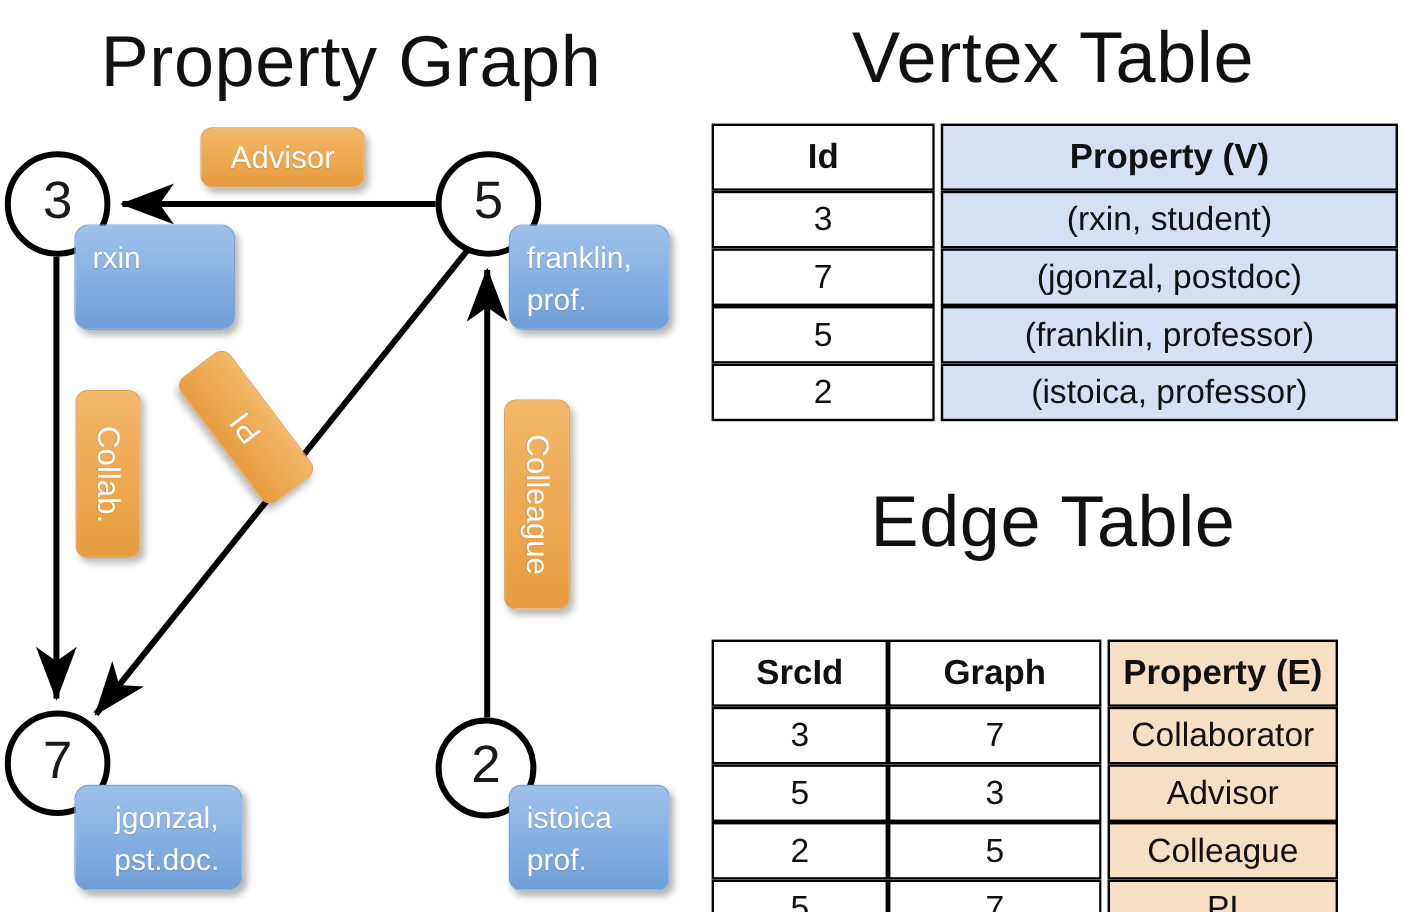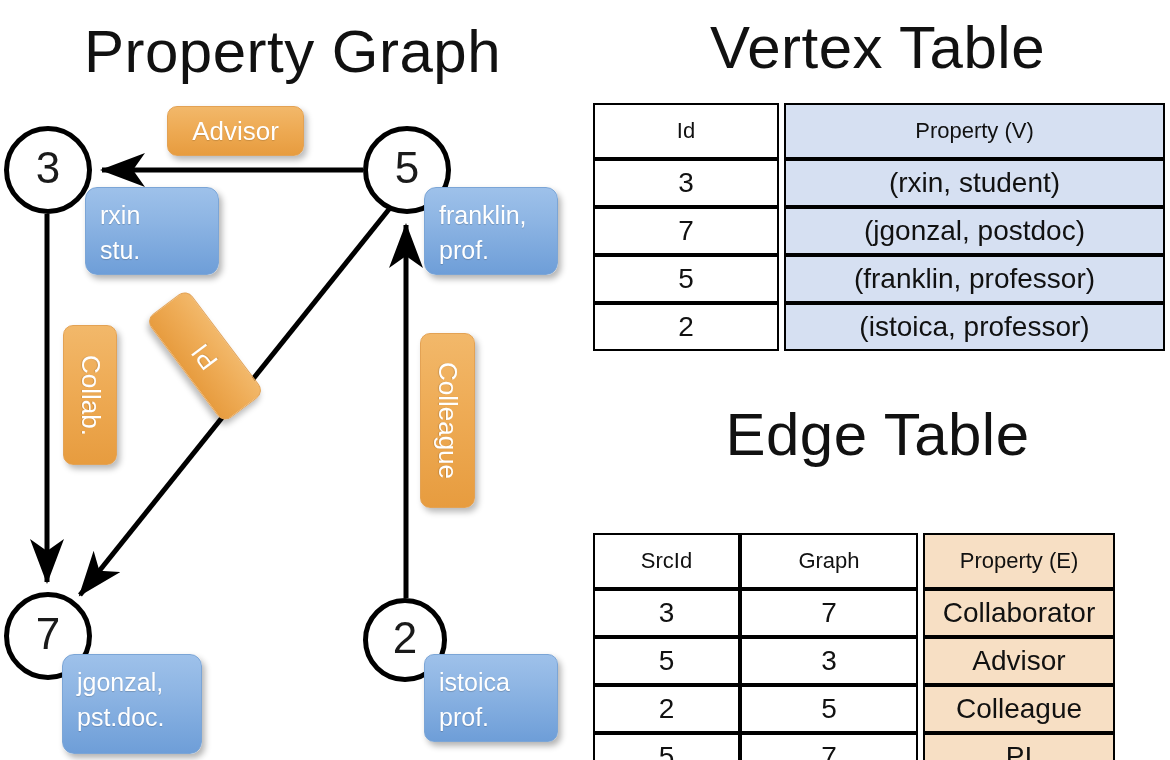--- a/index.html
+++ b/index.html
@@ -41,23 +41,23 @@
   
   .prop-blue{
     position:absolute;border-radius:12px;box-sizing:border-box;
     background:linear-gradient(180deg,#9ec1ea 0%,#8fb6e4 35%,#6e9ed8 100%);
     border:1px solid #7ba5d6;
     box-shadow:3px 4px 6px rgba(0,0,0,.30);
     color:#fff;font-size:25px;line-height:1.38;
     padding:10px 0 0 14px;
     text-shadow:0 1px 1px rgba(0,0,0,.18);
   }
-  #prop-rxin{left:62px;top:187px;width:134px;height:88px;margin-left:23px;}
+  #prop-rxin{left:62px;top:187px;width:134px;height:88px;}
   #prop-franklin{left:424px;top:187px;width:134px;height:88px;}
-  #prop-jgonzal{left:62px;top:654px;width:140px;height:100px;}
+  #prop-jgonzal{left:62px;top:654px;width:140px;height:88px;text-align:center;}
   #prop-istoica{left:424px;top:654px;width:134px;height:88px;border-radius:10px;}
   .prop-blue .l2{display:block;}
 
   
   .lbl-orange{
     position:absolute;box-sizing:border-box;border-radius:10px;
     background:linear-gradient(180deg,#f2b86a 0%,#eeab55 45%,#e79c3f 100%);
     border:1px solid #e3a254;
     box-shadow:3px 4px 6px rgba(0,0,0,.28);
     color:#fff;font-size:26px;
@@ -77,21 +77,21 @@
   #lbl-pi .vtext{transform:rotate(180deg);}
 
   
   .tbl{position:absolute;border-collapse:separate;border-spacing:0;}
   .tbl td,.tbl th{
     border:2px solid #000;box-sizing:border-box;
     text-align:center;vertical-align:middle;
     font-weight:400;font-size:28px;color:#111;
     padding:0;height:48px;
   }
-  .tbl th{font-weight:400;font-size:22px;height:56px;}
+  .tbl th{font-weight:700;font-size:29px;height:56px;}
 
   #vertex-table{left:593px;top:103px;}
   #vertex-table .c-id{width:186px;background:#fff;}
   #vertex-table .c-prop{width:381px;background:#d6e0f2;}
   #vertex-table .spacer{width:5px;border:none;background:#fff;padding:0;}
 
   #edge-table{left:593px;top:502px;margin-top:31px;}
   #edge-table .c-src{width:147px;background:#fff;}
   #edge-table .c-dst{width:178px;background:#fff;}
   #edge-table .c-prop{width:192px;background:#f7dfc4;}
@@ -130,21 +130,20 @@
   </div>
   <div class="node" id="node-7">
     <span>7</span>
   </div>
   <div class="node" id="node-2">
     <span>2</span>
   </div>
 
   <div class="prop-blue" id="prop-rxin">
     <span class="l1">rxin</span>
-    <span class="l2">stu.</span>
   </div>
   <div class="prop-blue" id="prop-franklin">
     <span class="l1">franklin,</span>
     <span class="l2">prof.</span>
   </div>
   <div class="prop-blue" id="prop-jgonzal">
     <span class="l1">jgonzal,</span>
     <span class="l2">pst.doc.</span>
   </div>
   <div class="prop-blue" id="prop-istoica">

